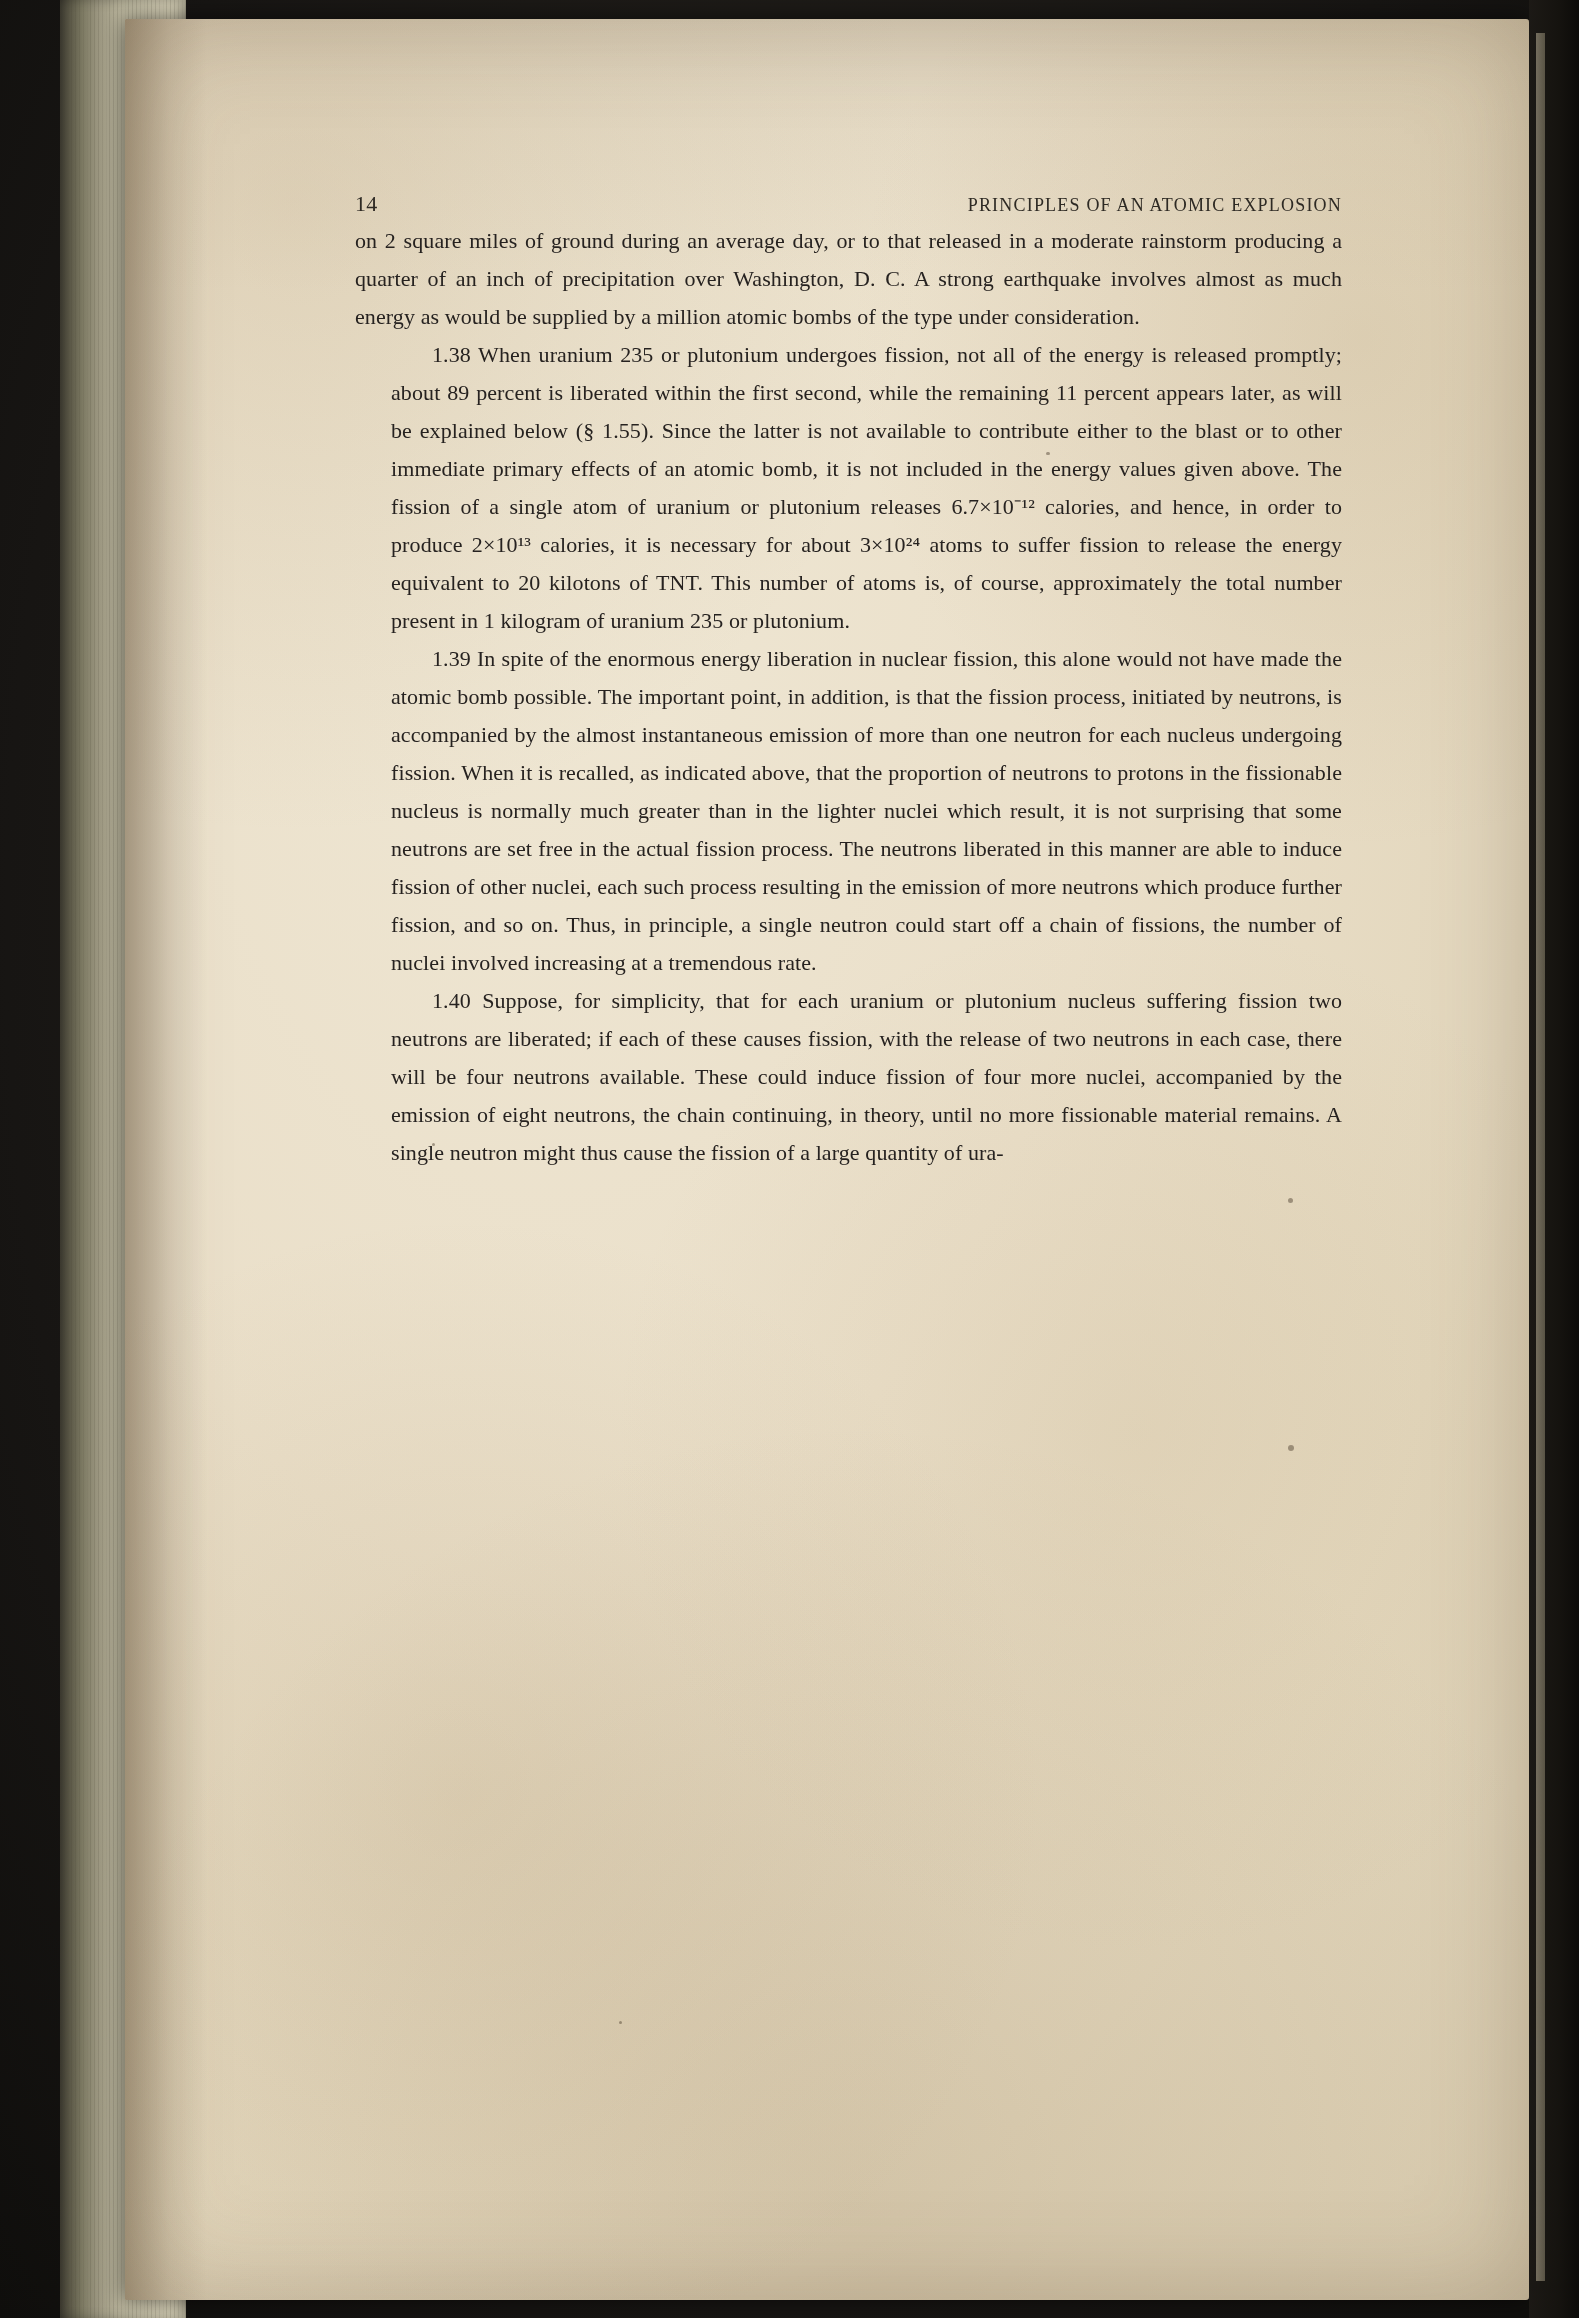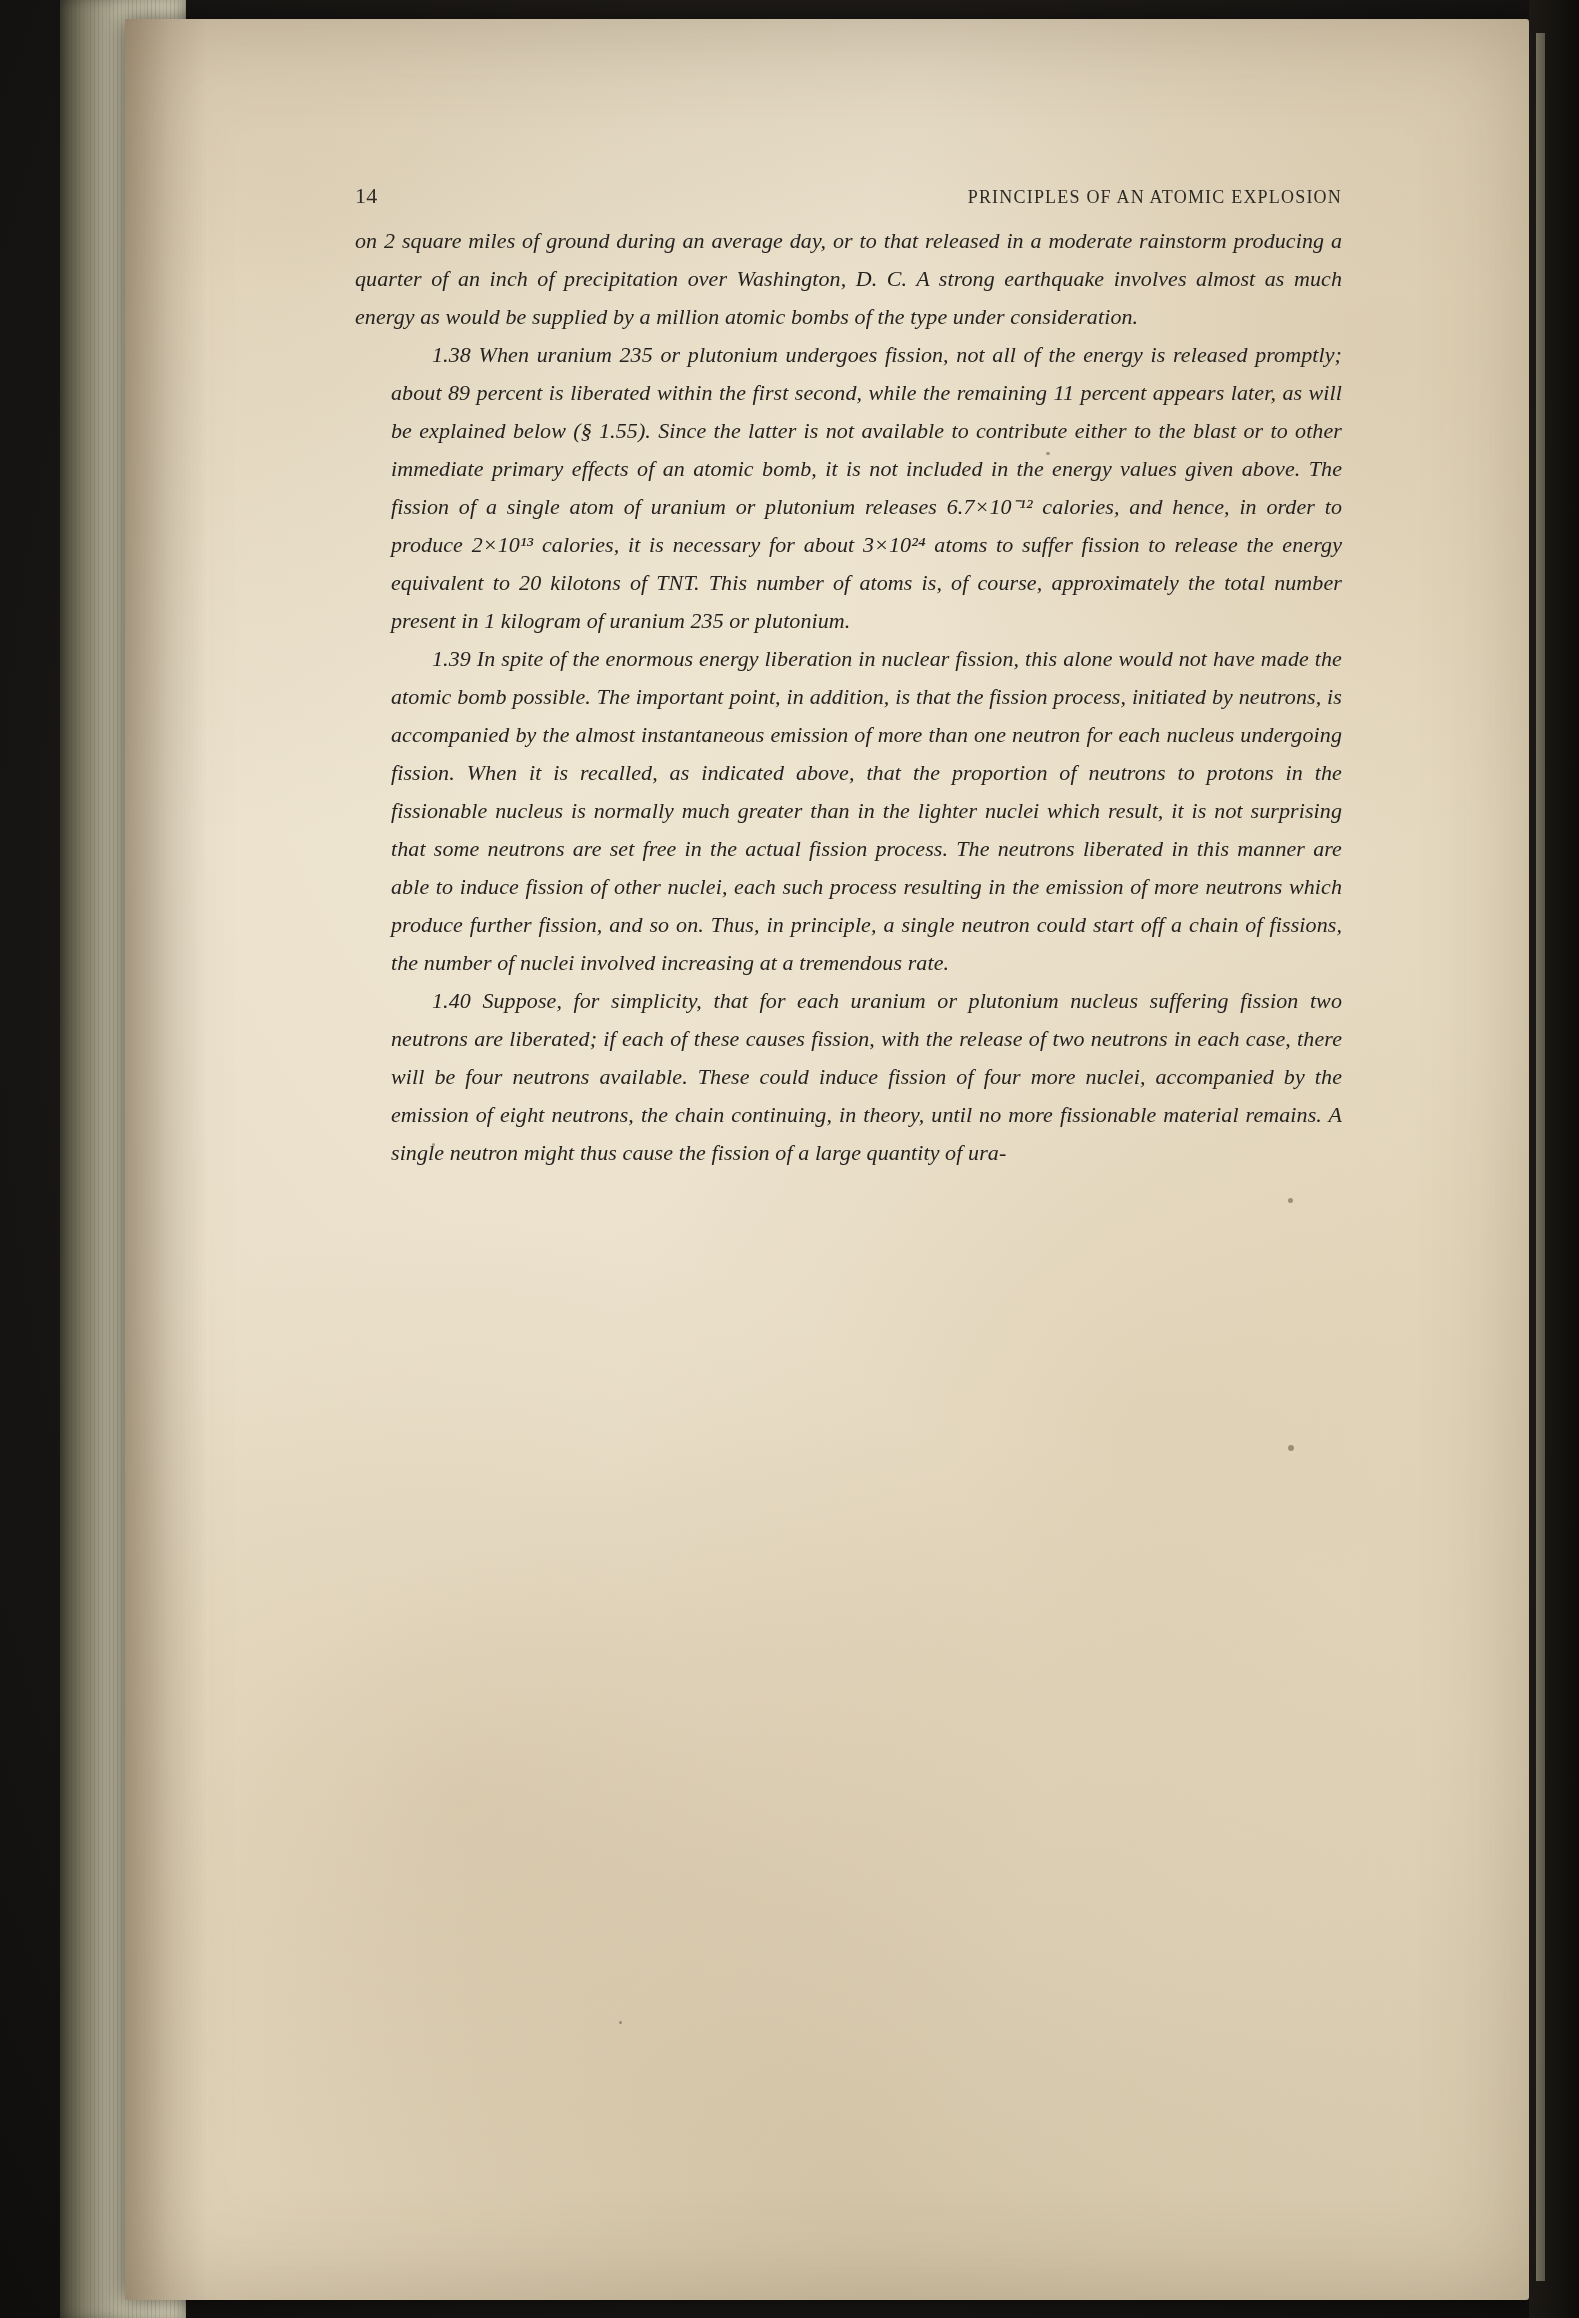--- a/index.html
+++ b/index.html
@@ -104,21 +104,21 @@
   .content {
     position: absolute;
     left: 230px;
     top: 0;
     width: 987px;
   }
 
   .header-row {
     position: absolute;
     left: 0;
-    top: 164px;
+    top: 172px;
     width: 987px;
     display: flex;
     align-items: baseline;
   }
   .folio {
     font-size: 22px;
     color: #2e2a24;
     letter-spacing: 0.3px;
   }
   .running-head {
@@ -139,21 +139,20 @@
   }
 
   p.para {
     margin: 0;
     font-size: 22px;
     line-height: 38px;
     color: #262220;
     text-align: justify;
     text-justify: inter-word;
     letter-spacing: 0.1px;
-    font-style: italic;
   }
   p.indent { text-indent: 41px; margin-left: 36px; }
 
   .section-title {
     margin: 46px 0 34px 0;
     text-align: center;
     font-size: 20px;
     letter-spacing: 1.8px;
     color: #2b2722;
     font-variant: small-caps;

